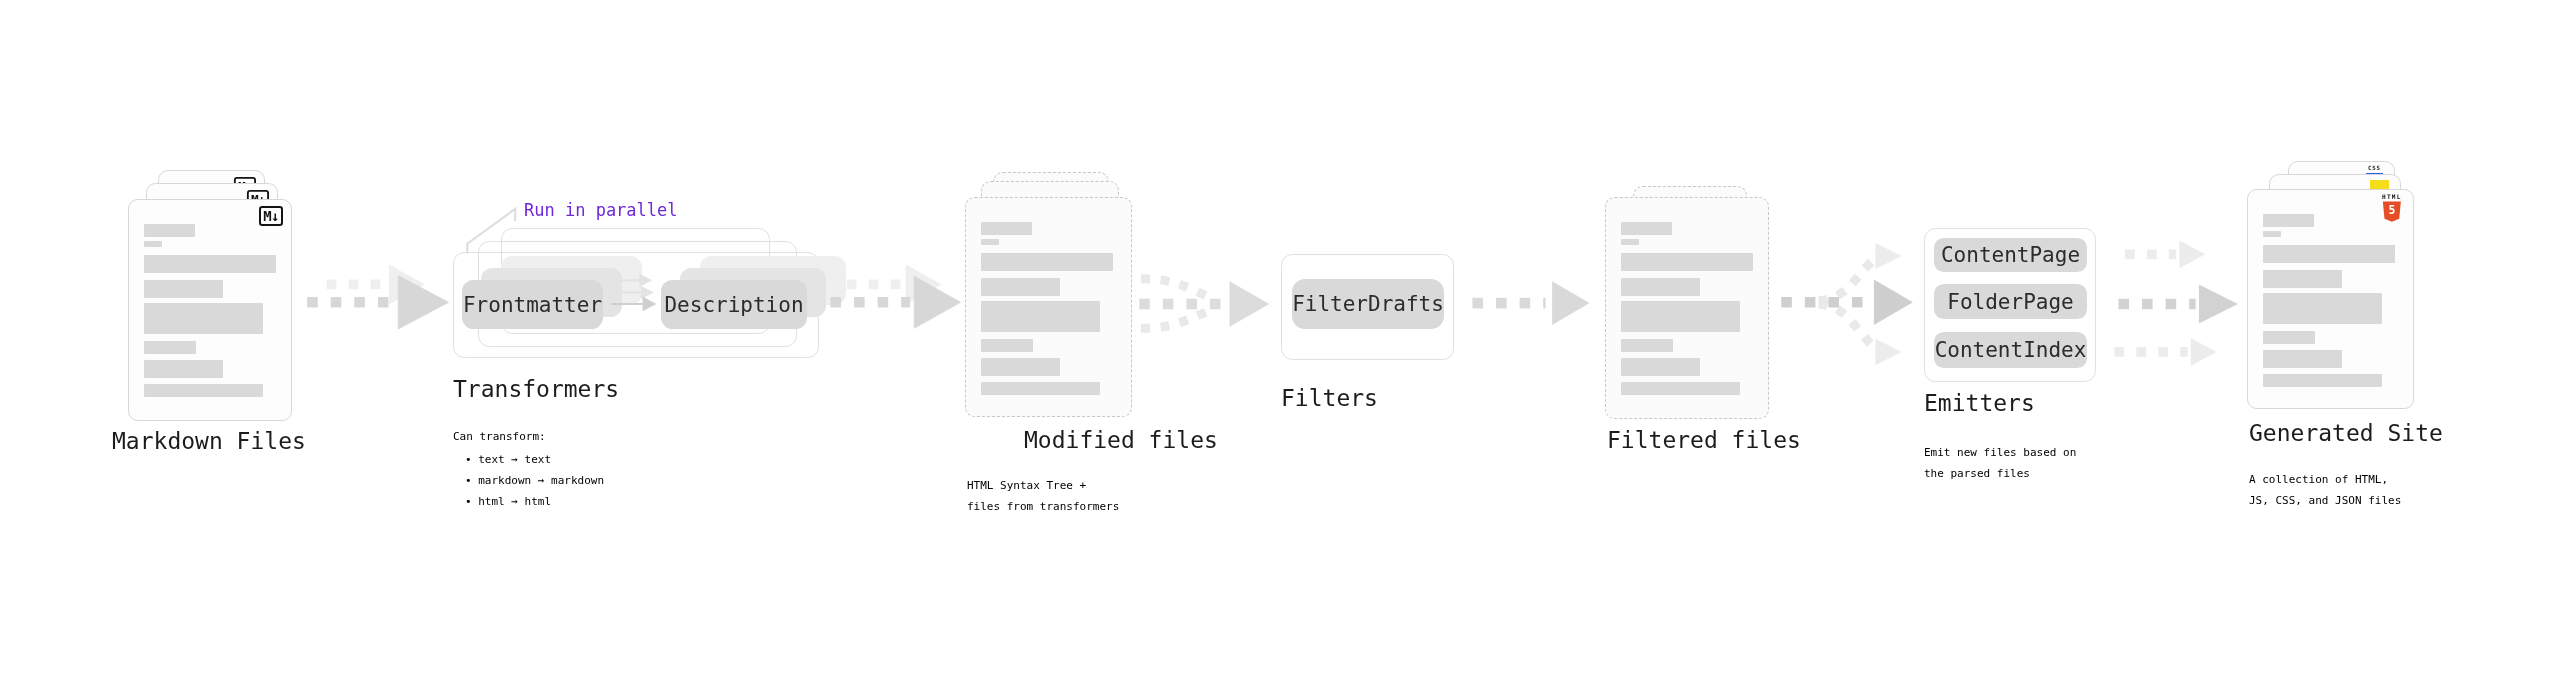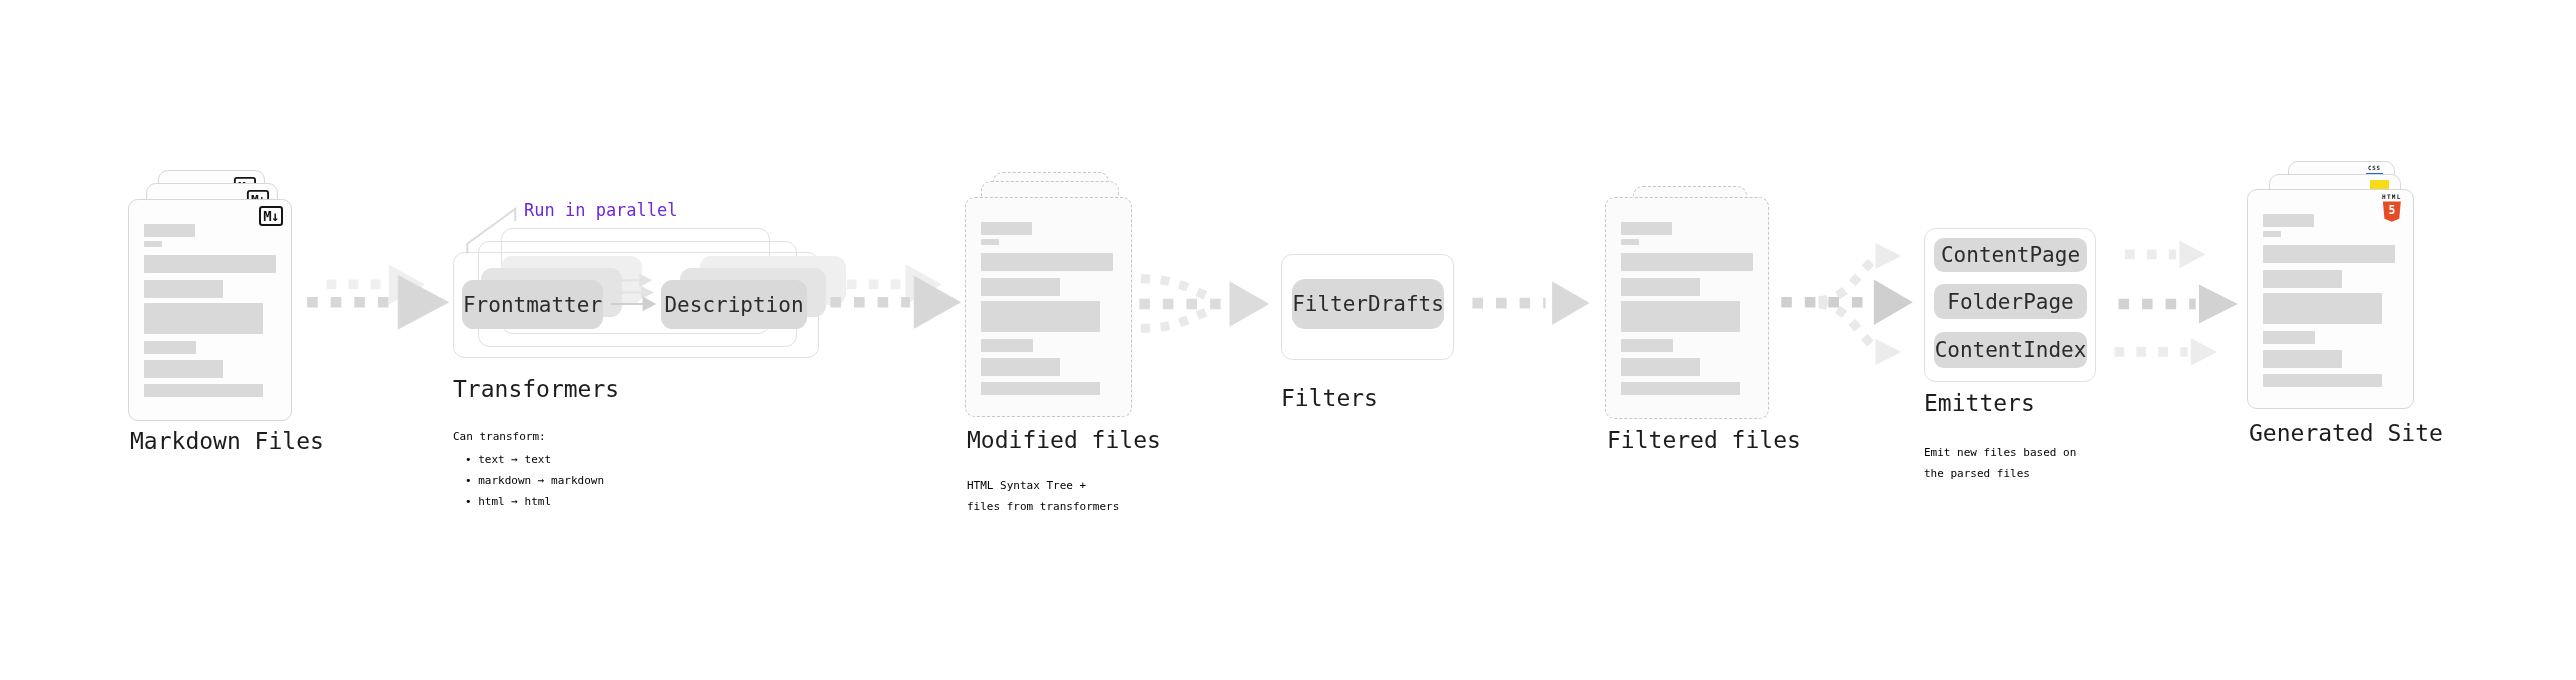--- a/index.html
+++ b/index.html
@@ -57,21 +57,21 @@
         <div class="bar" style="width: 51px; height: 13px; margin-bottom: 4.1px;"></div>
         <div class="bar" style="width: 18.7px; height: 6.5px; margin-bottom: 8.1px;"></div>
         <div class="bar" style="width: 132px; height: 18px; margin-bottom: 6.5px;"></div>
         <div class="bar" style="width: 79px; height: 18px; margin-bottom: 5.7px;"></div>
         <div class="bar" style="width: 119px; height: 31px; margin-bottom: 6.5px;"></div>
         <div class="bar" style="width: 52px; height: 13px; margin-bottom: 5.7px;"></div>
         <div class="bar" style="width: 79px; height: 18px; margin-bottom: 6.5px;"></div>
         <div class="bar" style="width: 119px; height: 13px; margin-bottom: 0px;"></div>
       </div>
   </div>
-  <div class="heading" style="left:130px;top:429px;">Markdown Files</div>
+  <div class="heading" style="left:112px;top:429px;">Markdown Files</div>
 
   <div class="note-label" style="left:524px;top:200px;">Run in parallel</div>
 
   <div class="outline-box" style="left:501px;top:228px;width:269px;height:106px;"></div>
   <div class="outline-box" style="left:478px;top:241px;width:319px;height:106px;"></div>
   <div class="outline-box" style="left:453px;top:252px;width:366px;height:106px;"></div>
 
   <div class="pill echo2" style="left:501px;top:256px;width:141px;height:49px;"></div>
   <div class="pill echo1" style="left:481px;top:268px;width:141px;height:49px;"></div>
   <div class="pill echo2" style="left:700px;top:256px;width:146px;height:49px;"></div>
@@ -93,21 +93,21 @@
         <div class="bar" style="width: 51px; height: 13px; margin-bottom: 4.1px;"></div>
         <div class="bar" style="width: 18.7px; height: 6.5px; margin-bottom: 8.1px;"></div>
         <div class="bar" style="width: 132px; height: 18px; margin-bottom: 6.5px;"></div>
         <div class="bar" style="width: 79px; height: 18px; margin-bottom: 5.7px;"></div>
         <div class="bar" style="width: 119px; height: 31px; margin-bottom: 6.5px;"></div>
         <div class="bar" style="width: 52px; height: 13px; margin-bottom: 5.7px;"></div>
         <div class="bar" style="width: 79px; height: 18px; margin-bottom: 6.5px;"></div>
         <div class="bar" style="width: 119px; height: 13px; margin-bottom: 0px;"></div>
       </div>
   </div>
-  <div class="heading" style="left:967px;top:428px;">Modified files</div>
+  <div class="heading" style="left:1024px;top:428px;">Modified files</div>
   <div class="subtext" style="left:967px;top:462px;">HTML Syntax Tree +
 files from transformers</div>
 
   <div class="outline-box filled" style="left:1281px;top:254px;width:173px;height:106px;"></div>
   <div class="pill" style="left:1292px;top:279px;width:152px;height:50px;border-radius:13px;">FilterDrafts</div>
   <div class="heading" style="left:1281px;top:386px;">Filters</div>
 
   <div class="file-card dashed" style="left:1633px;top:186px;width:114px;height:146px;"></div>
   <div class="file-card dashed" style="left:1605px;top:197px;width:164px;height:222px;">
     <div class="skel">
@@ -152,20 +152,22 @@
         <div class="bar" style="width: 18.7px; height: 6.5px; margin-bottom: 8.1px;"></div>
         <div class="bar" style="width: 132px; height: 18px; margin-bottom: 6.5px;"></div>
         <div class="bar" style="width: 79px; height: 18px; margin-bottom: 5.7px;"></div>
         <div class="bar" style="width: 119px; height: 31px; margin-bottom: 6.5px;"></div>
         <div class="bar" style="width: 52px; height: 13px; margin-bottom: 5.7px;"></div>
         <div class="bar" style="width: 79px; height: 18px; margin-bottom: 6.5px;"></div>
         <div class="bar" style="width: 119px; height: 13px; margin-bottom: 0px;"></div>
       </div>
   </div>
   <div class="heading" style="left:2249px;top:421px;">Generated Site</div>
+  <div class="subtext" style="left:2249px;top:456px;">A collection of HTML,
+JS, CSS, and JSON files</div>
 
   <svg class="overlay" width="2576" height="681" viewBox="0 0 3170 838">
 
     <polyline points="575,312 575,300 634,257 634,272" fill="none" stroke="#dcdcdc" stroke-width="2.5"></polyline>
 
     <g>
       <g stroke="#efefef" fill="#efefef">
         <line x1="402" y1="350" x2="476" y2="350" stroke-width="12" stroke-dasharray="12 15"></line>
         <polygon points="479,326 479,374 522,350"></polygon>
       </g>

